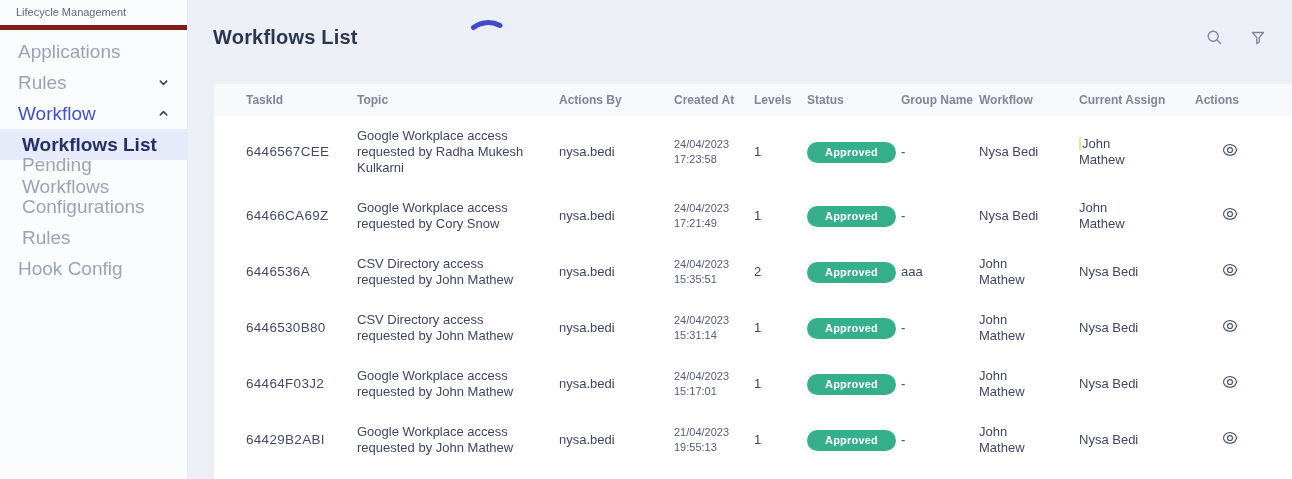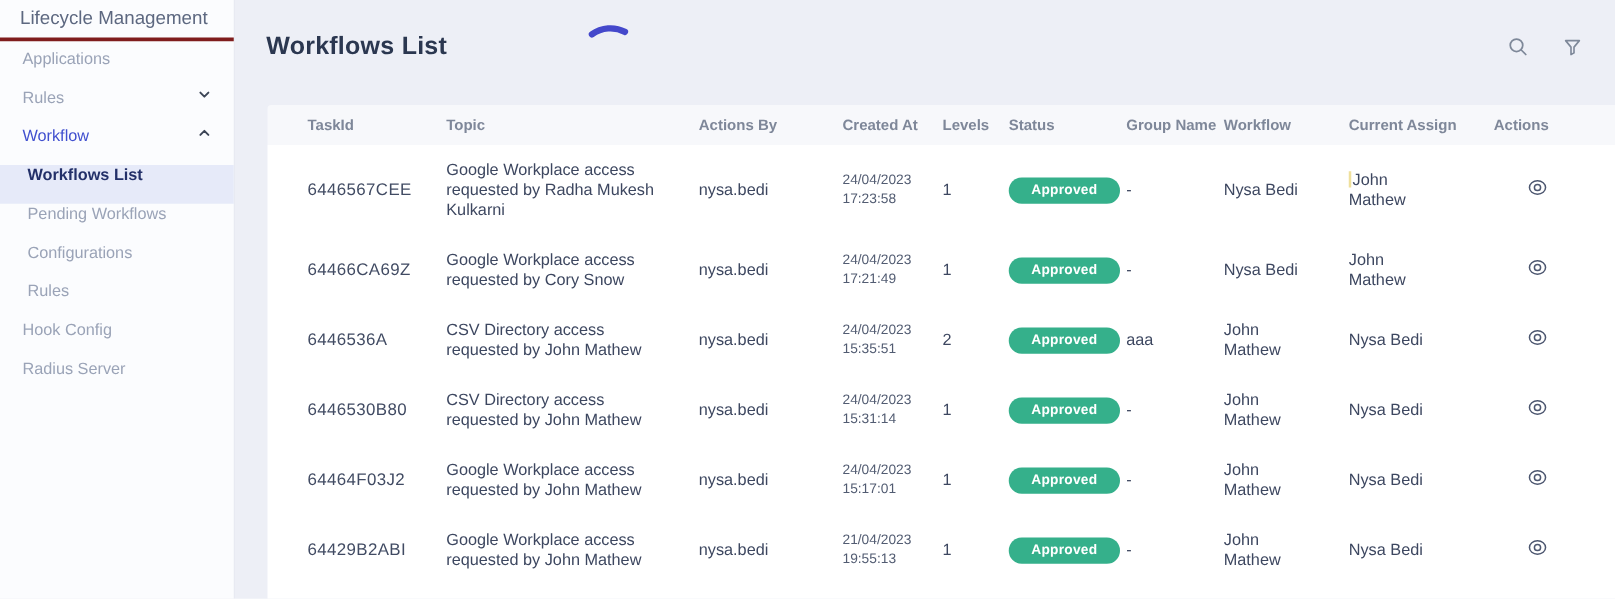--- a/index.html
+++ b/index.html
@@ -2,24 +2,24 @@
 <html><head>
 <meta charset="utf-8">
 <style>
   *{margin:0;padding:0;box-sizing:border-box}
   html,body{width:1292px;height:479px}
   body{font-family:"Liberation Sans",sans-serif;background:#edeff6;overflow:hidden;position:relative}
   .app{display:flex;width:1292px;height:479px}
 
   
   .sidebar{width:188px;min-width:188px;background:#fbfcfe;border-right:1px solid #e8eaf2;height:100%}
-  .sb-header{font-size:15px;color:#5d6880;padding:6px 0 7px 16px;border-bottom:3px solid #7f1d1d}
+  .sb-header{font-size:11px;color:#5d6880;padding:6px 0 7px 16px;border-bottom:5px solid #7f1d1d}
   .sb-nav{padding-top:6px}
-  .sb-item{display:flex;align-items:flex-start;justify-content:space-between;height:31px;padding:0 18px;
-           font-size:13px;color:#9aa3b7;font-weight:500;cursor:pointer}
+  .sb-item{display:flex;align-items:center;justify-content:space-between;height:31px;padding:0 18px;
+           font-size:19px;color:#9aa3b7;font-weight:500;cursor:pointer}
   .sb-item.lvl2{padding-left:22px}
   .sb-item.active{color:#4150cf;font-weight:400}
   .sb-item.selected{background:#e6eaf9;color:#233069;font-weight:700}
   .chev{display:inline-flex;flex:none}
 
   
   .main{flex:1;position:relative}
   .page-title{position:absolute;left:25px;top:26px;font-size:20px;font-weight:700;color:#2b3750;letter-spacing:.2px}
   .spinner{position:absolute;left:282px;top:13px}
   .header-icons{position:absolute;top:29px;right:26px;display:flex;gap:27px;align-items:center}
@@ -79,23 +79,20 @@
       </div>
       <div class="sb-item lvl2">
         <span>Configurations</span>
       </div>
       <div class="sb-item lvl2">
         <span>Rules</span>
       </div>
       <div class="sb-item">
         <span>Hook Config</span>
       </div>
-      <div class="sb-item">
-        <span>Radius Server</span>
-      </div>
     </nav>
   </aside>
 
   <main class="main">
     <h1 class="page-title">Workflows List</h1>
 
     <span class="spinner">
       <svg width="34" height="20" viewBox="0 0 34 20">
           <path d="M3.5 14.5 A 25 25 0 0 1 30 12.5" fill="none" stroke="#4448cb" stroke-width="5" stroke-linecap="round"></path>
         </svg>

